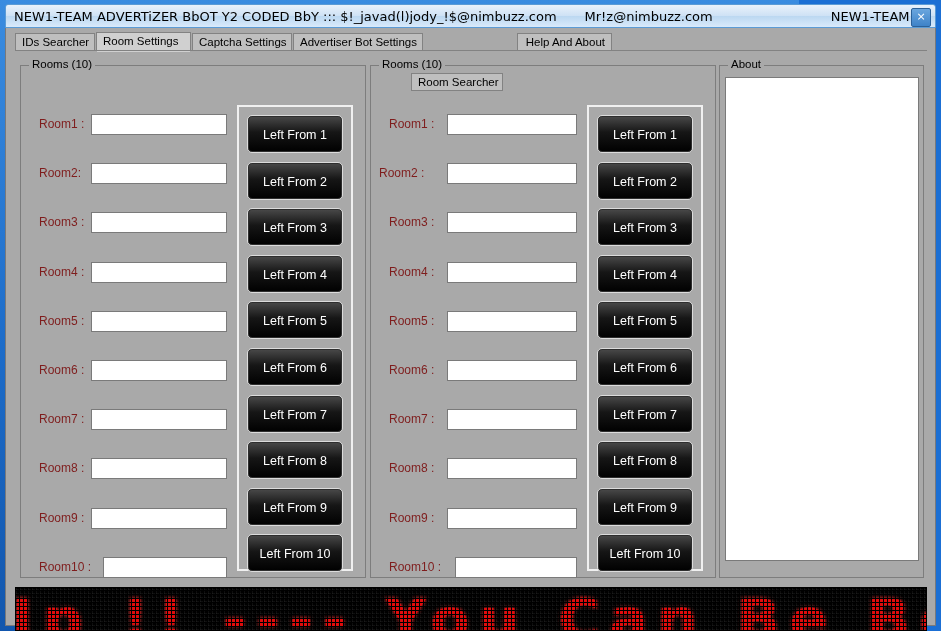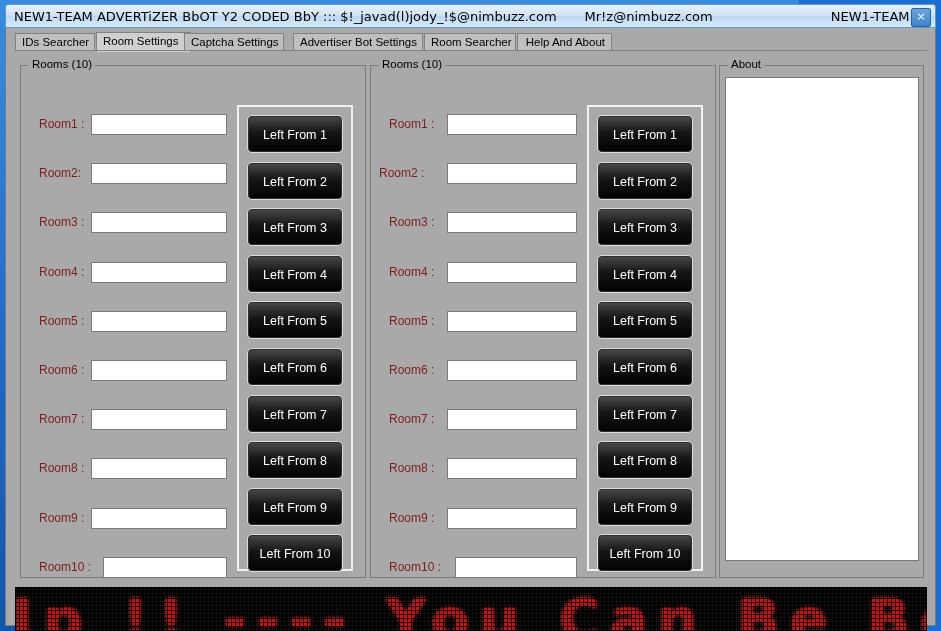--- a/index.html
+++ b/index.html
@@ -140,23 +140,23 @@
       <span class="title-seg">NEW1-TEAM ADVERTiZER BbOT Y2 CODED BbY ::: $!_javad(l)jody_!$@nimbuzz.com</span><span class="title-gap1"></span><span class="title-seg">Mr!z@nimbuzz.com</span><span class="title-gap2"></span><span class="title-seg">NEW1-TEAM</span>
     </div>
     <div class="close-btn">×</div>
   </div>
 
   <div class="client">
 
     <div class="tabstrip" id="tabstrip">
         <div class="tab" style="left: 0px; width: 80px;">IDs Searcher</div>
         <div class="tab sel" style="left: 81px; width: 95px;">Room Settings</div>
-        <div class="tab" style="left: 169px; width: 100px;">Captcha Settings</div>
+        <div class="tab" style="left: 177px; width: 100px;">Captcha Settings</div>
         <div class="tab" style="left: 278px; width: 130px;">Advertiser Bot Settings</div>
-        <div class="tab" style="left: 409px; width: 92px;">Room Searcher</div>
+        <div class="tab" style="left: 396px; width: 92px; margin-top: 40px;">Room Searcher</div>
         <div class="tab" style="left: 502px; width: 95px; text-align: right;">Help And About</div>
       </div>
     <div class="tabline"></div>
 
     <div class="group" style="left:14px;top:37px;width:346px;height:513px;">
       <div class="group-title">Rooms (10)</div>
       <div id="left-rows">
           <div class="row-label" style="left: 18px; top: 51px;">Room1 :</div>
           <div class="txt" style="left: 70px; top: 48px; width: 136px;"></div>
           <div class="row-label" style="left: 18px; top: 100px;">Room2:</div>

